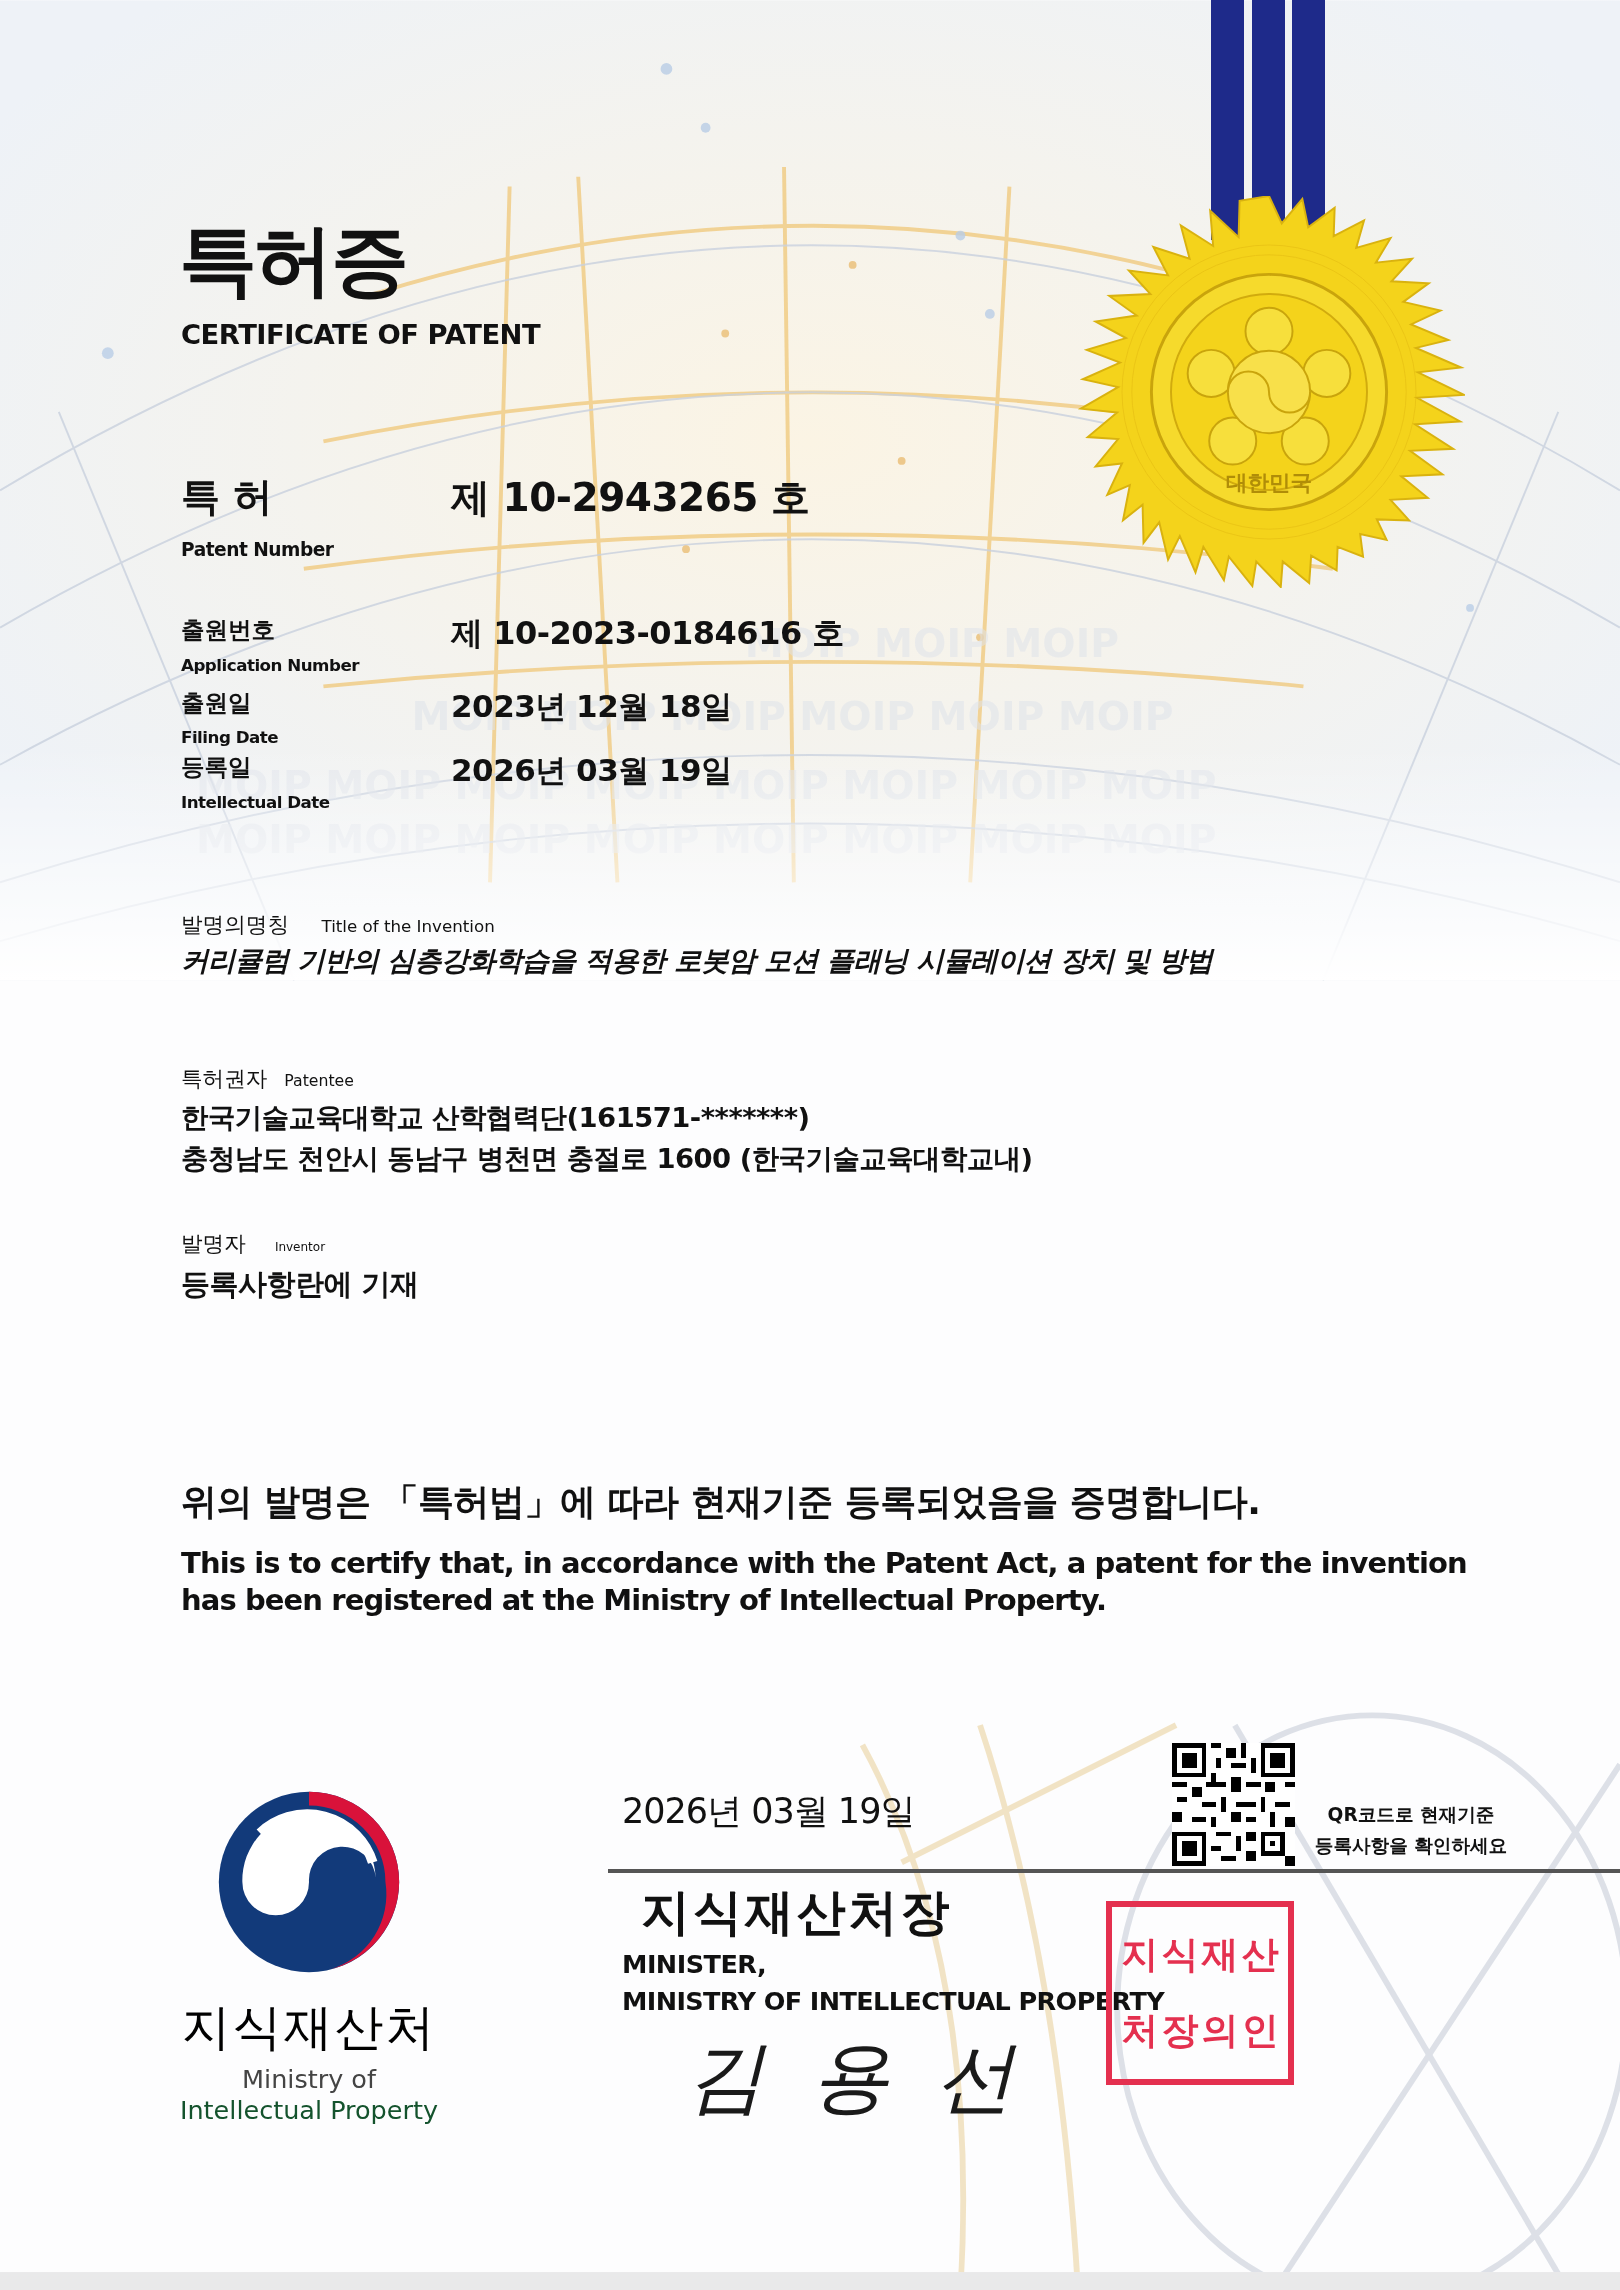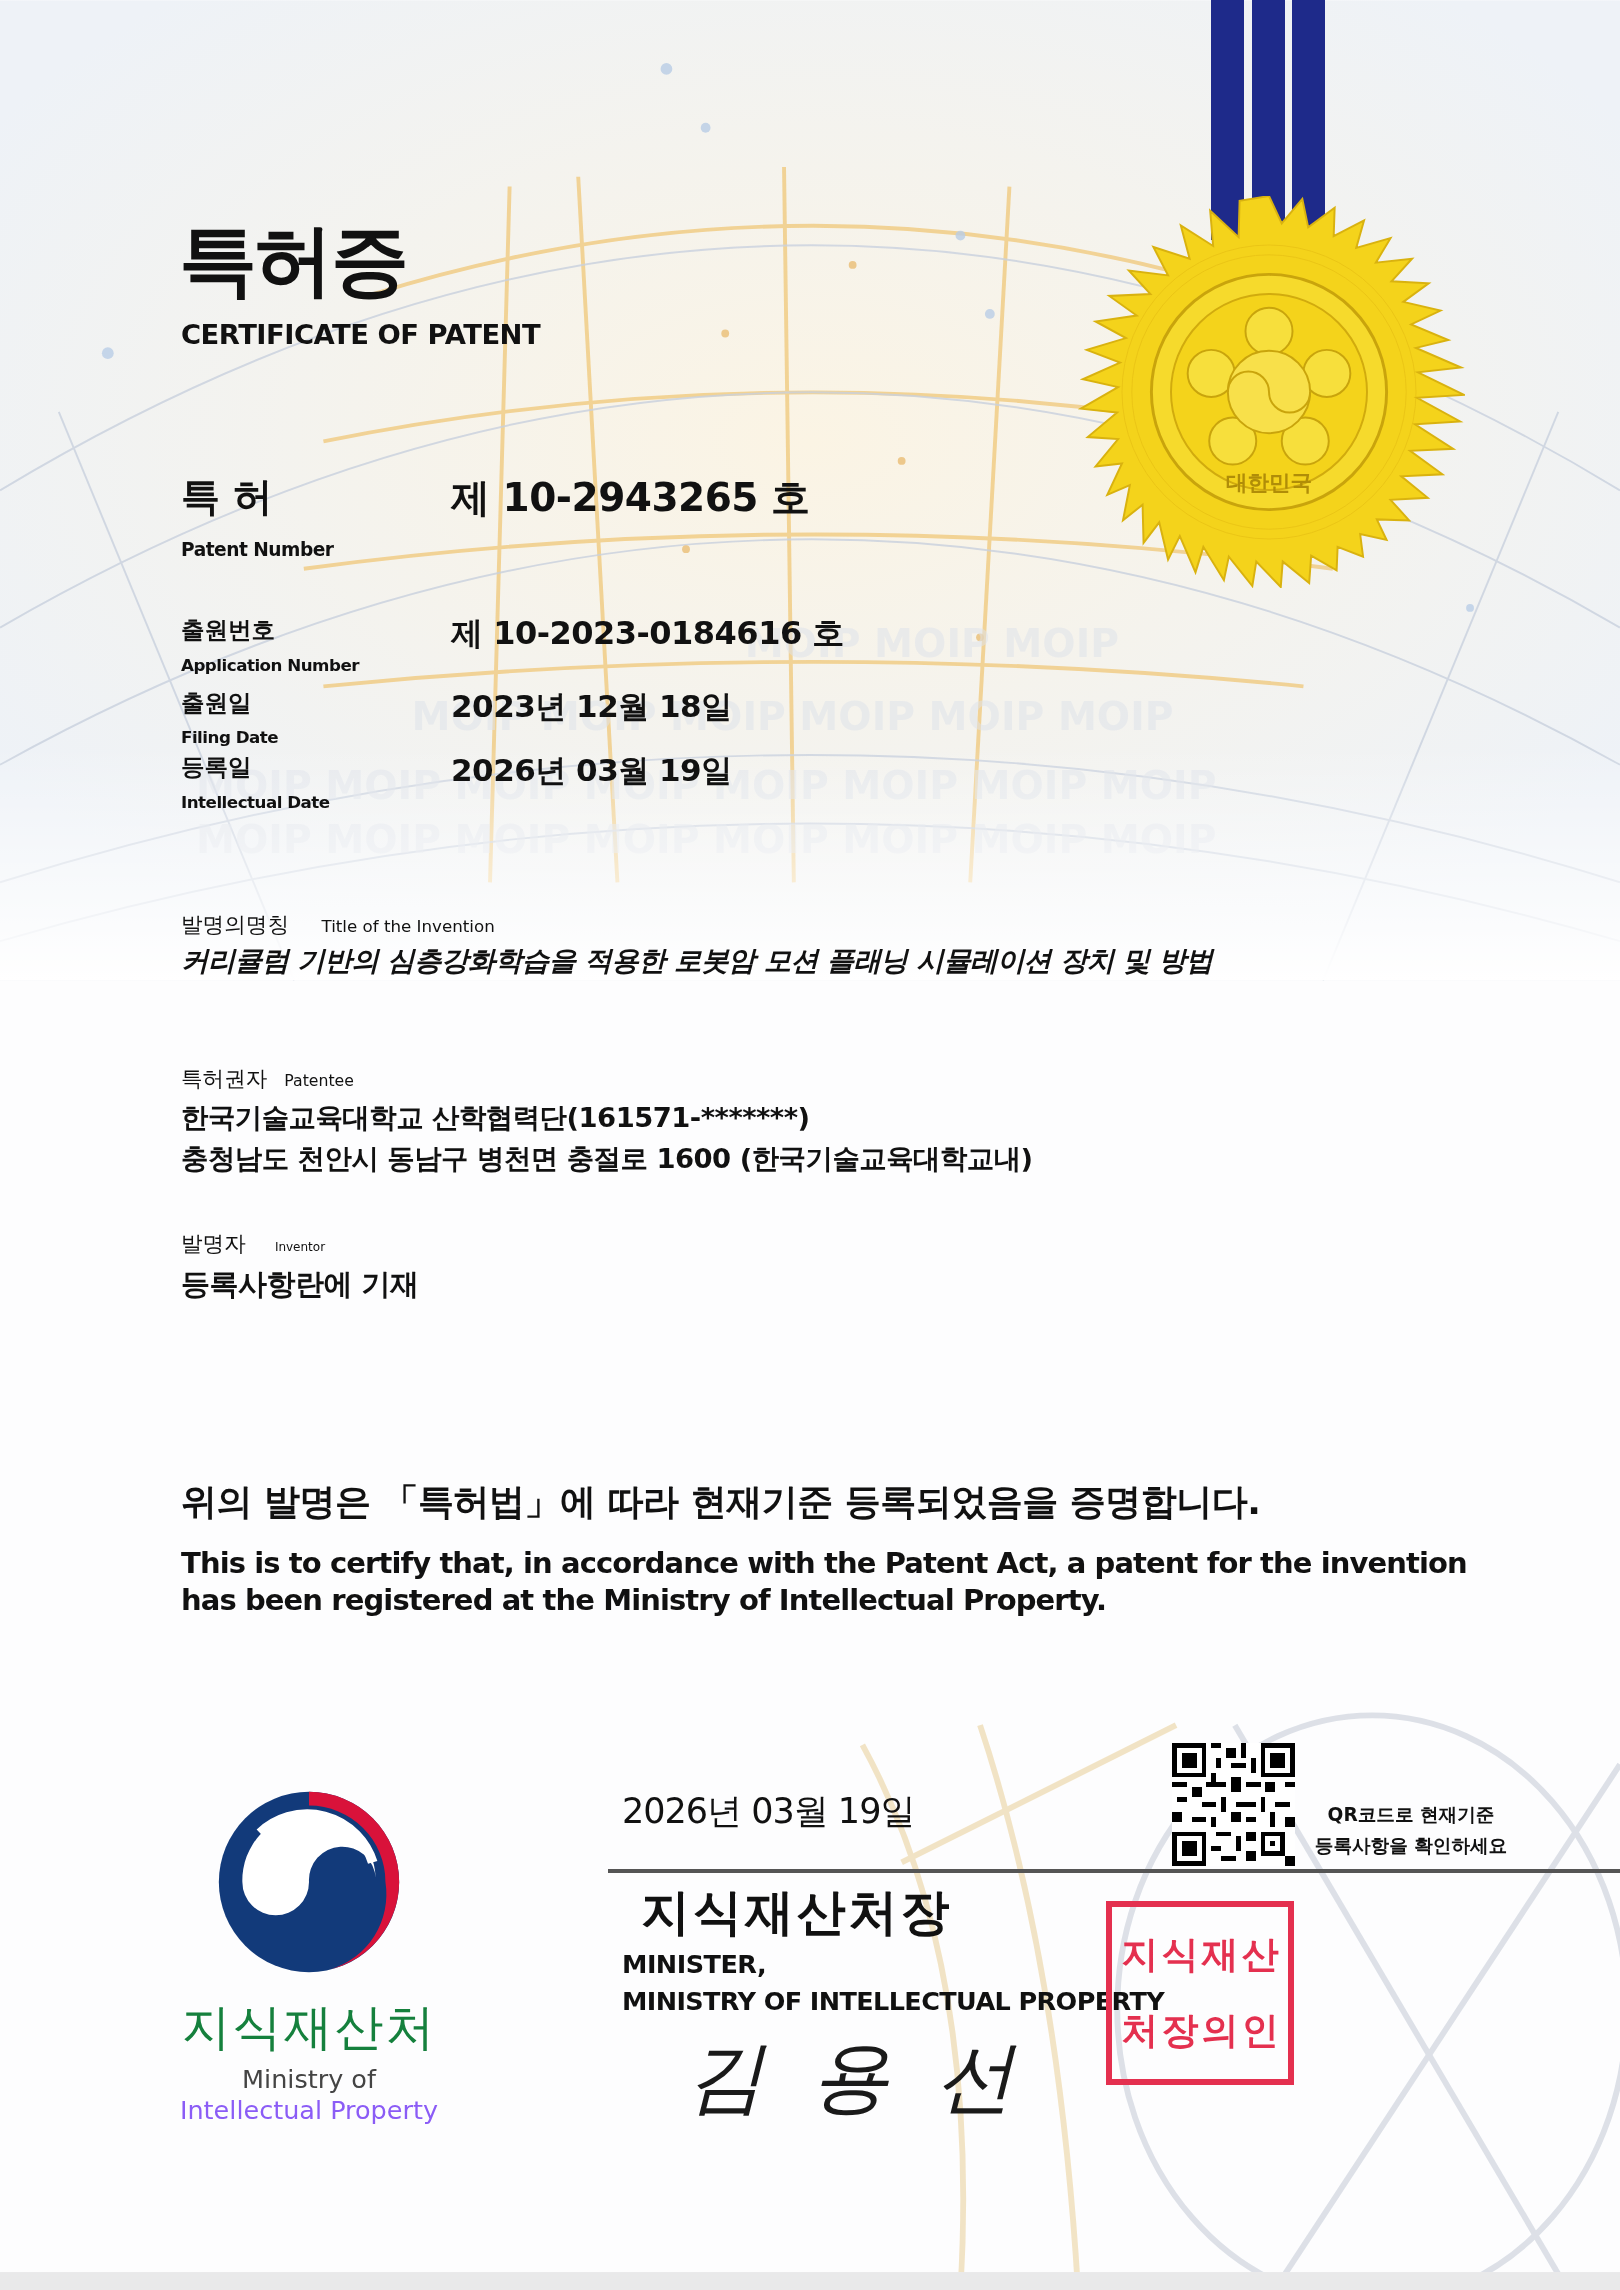--- a/index.html
+++ b/index.html
@@ -160,23 +160,23 @@
 <div class="abs b cond" style="left:181px;top:1545px;font-size:29px;line-height:37px;letter-spacing:-0.9px;text-align:center;">This is to certify that, in accordance with the Patent Act, a patent for the invention</div>
 <div class="abs b cond" style="left:181px;top:1582px;font-size:29px;line-height:37px;letter-spacing:-0.9px;">has been registered at the Ministry of Intellectual Property.</div>
 
 <div class="abs" style="left:162px;top:1784px;width:294px;height:382px;">
   <svg width="294" height="196" viewBox="0 0 300 200" style="display:block;">
     <circle cx="150" cy="100" r="92" fill="#123a7a"></circle>
     <path d="M150,8 A92,92 0 0,1 242,100 A92,92 0 0,1 172,189 A80,80 0 0,0 228,100 A78,78 0 0,0 150,22 Z" fill="#d9123a"></path>
     <path d="M82,100 A68,68 0 0,1 218,96 A34,34 0 0,0 150,100 A34,34 0 0,1 82,100 Z" fill="#ffffff"></path>
     <path d="M100,50 A70,70 0 0,1 215,80" stroke="#ffffff" stroke-width="10" fill="none"></path>
   </svg>
-  <div style="text-align:center;font-size:49px;line-height:59px;color:#15803d;margin-top:17.6px;letter-spacing:2px;">지식재산처</div>
+  <div style="text-align:center;font-size:49px;line-height:59px;color:#000000;margin-top:17.6px;letter-spacing:2px;">지식재산처</div>
   <div style="text-align:center;font-size:25.5px;line-height:31px;color:#444;margin-top:7.8px;">Ministry of</div>
-  <div style="text-align:center;font-size:25.5px;line-height:31px;color:#8b5cf6;">Intellectual Property</div>
+  <div style="text-align:center;font-size:25.5px;line-height:31px;color:#14532d;">Intellectual Property</div>
 </div>
 
 <div class="abs" style="left:622px;top:1790px;font-size:35px;line-height:43px;letter-spacing:-1px;">2026년 03월 19일</div>
 
 <div class="qr" style="left:1172px;top:1743px;width:123px;height:123px;">
   <svg width="123" height="123" viewBox="0 0 25 25" shape-rendering="crispEdges">
     <rect width="25" height="25" fill="#fff"></rect>
     <g fill="#000">
       <rect x="0" y="0" width="7" height="7"></rect>
         <rect x="1" y="1" width="5" height="5" fill="#fff"></rect>

